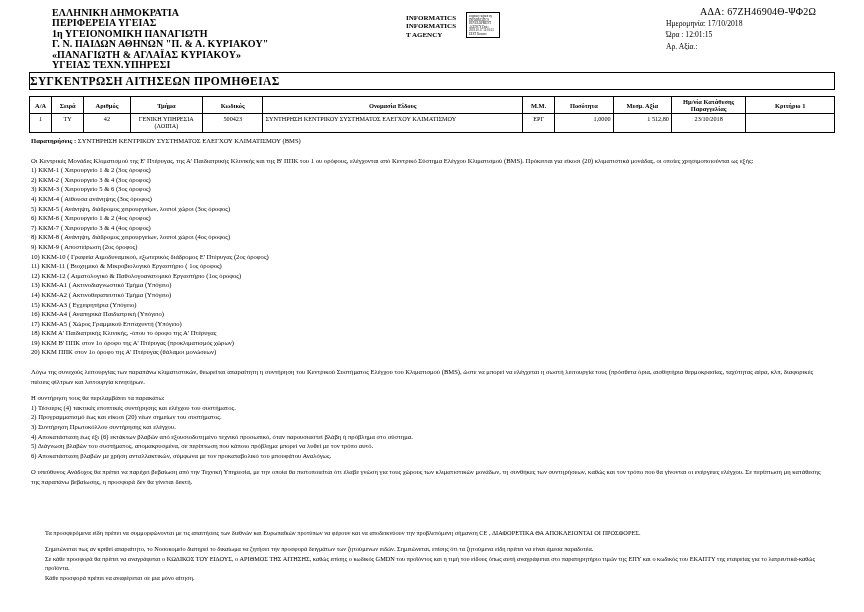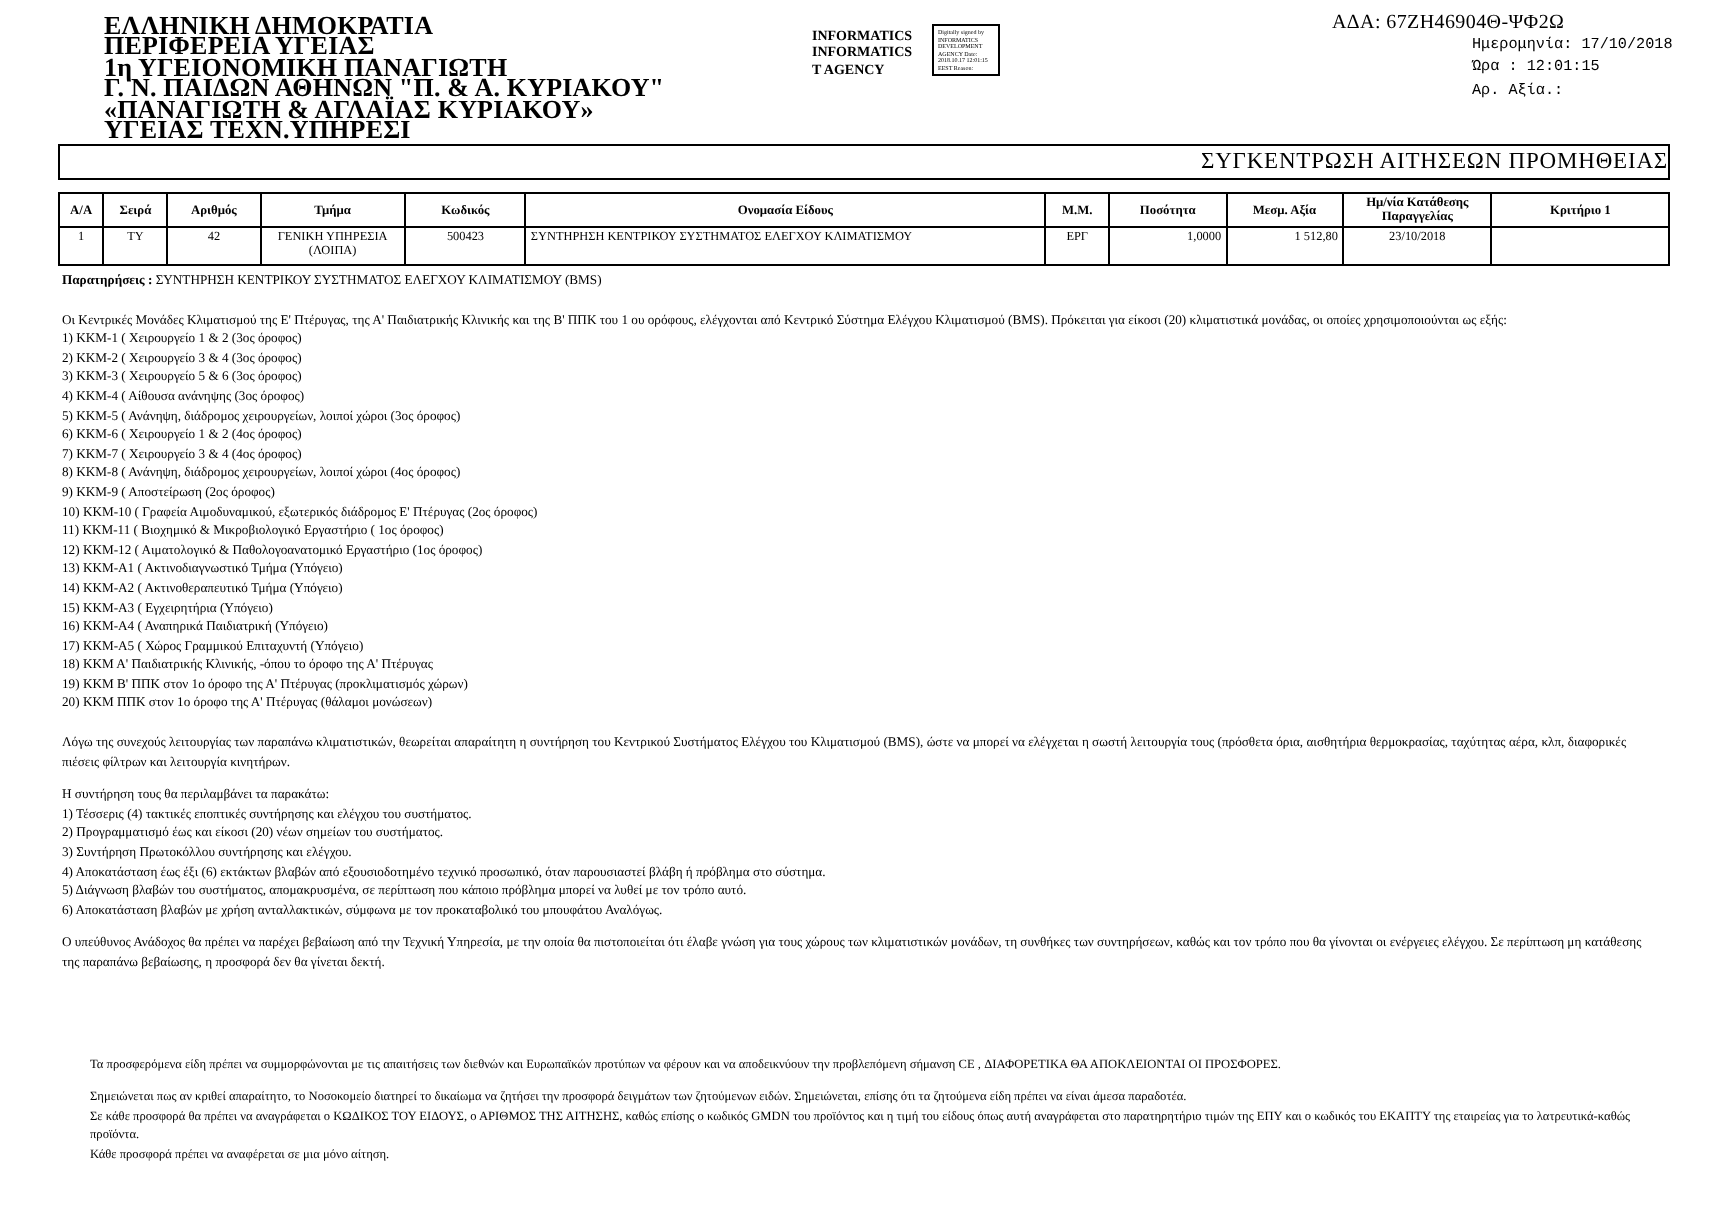--- a/index.html
+++ b/index.html
@@ -25,21 +25,21 @@
 
   
   .header {
     position: relative;
     height: 62px;
   }
   .org-block {
     position: absolute;
     left: 52px;
     top: 8px;
-    font-size: 13px;
+    font-size: 10px;
     font-weight: bold;
     line-height: 10.4px;
     letter-spacing: 0.1px;
   }
   .org-block div { white-space: nowrap; }
 
   .idt-block {
     position: absolute;
     left: 406px;
     top: 14px;
@@ -72,35 +72,36 @@
     text-align: left;
     font-size: 8.6px;
     line-height: 11.5px;
     width: 180px;
   }
   .ada-line {
     font-size: 10px;
     font-weight: normal;
     letter-spacing: 0.2px;
     white-space: nowrap;
-  }
-  .ada-sub { font-size: 7.6px; white-space: nowrap; margin-left: 70px; font-family: Liberation Mono, monospace;}
+    margin-left: 34px;
+  }
+  .ada-sub { font-size: 7.6px; white-space: nowrap; }
 
   
   .title-bar {
     position: absolute;
     left: 29px;
     top: 72px;
     width: 806px;
     height: 18px;
     border: 1px solid #000;
     box-sizing: border-box;
-    text-align: right;
+    text-align: left;
     font-size: 11.5px;
-    font-weight: normal;
+    font-weight: bold;
     letter-spacing: 0.4px;
     line-height: 17px;
   }
 
   
   table.grid {
     position: absolute;
     left: 29px;
     top: 96px;
     width: 806px;

